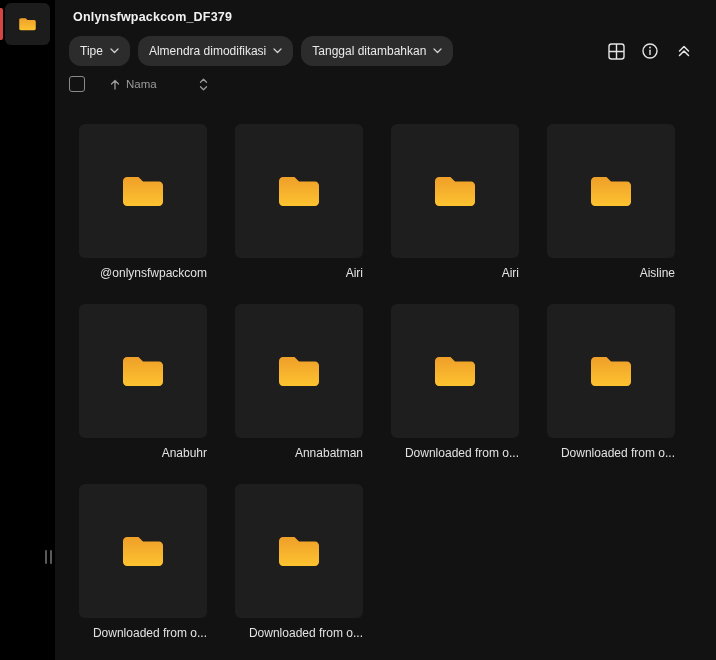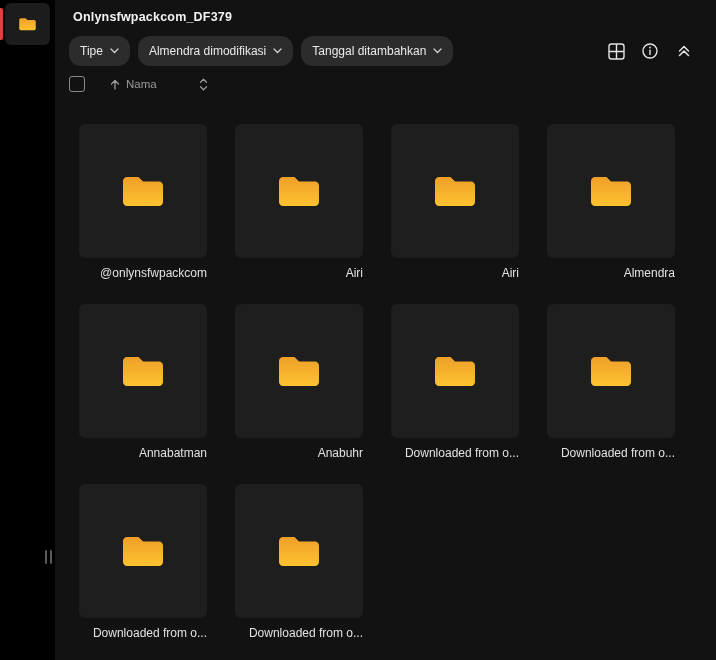--- a/index.html
+++ b/index.html
@@ -177,63 +177,63 @@
     <div class="card">
       <span>
         <svg width="46" height="38" viewBox="0 0 46 38">
           <path fill="url(#fg)" d="M3 9 C3 6.8 4.8 5 7 5 h11.5 l4.5 4.5 H39 c2.2 0 4 1.8 4 4 V30 c0 2.2 -1.8 4 -4 4 H7 c-2.2 0 -4 -1.8 -4 -4 Z"></path>
         </svg>
       </span>
     </div>
     <div class="flabel">Airi</div>
   </div>
 
-
-  <div class="cell">
-    <div class="card">
-      <span>
-        <svg width="46" height="38" viewBox="0 0 46 38">
-          <path fill="url(#fg)" d="M3 9 C3 6.8 4.8 5 7 5 h11.5 l4.5 4.5 H39 c2.2 0 4 1.8 4 4 V30 c0 2.2 -1.8 4 -4 4 H7 c-2.2 0 -4 -1.8 -4 -4 Z"></path>
-        </svg>
-      </span>
-    </div>
-    <div class="flabel">Almendra</div>
-  </div>
-
+  <div class="cell">
+    <div class="card">
+      <span>
+        <svg width="46" height="38" viewBox="0 0 46 38">
+          <path fill="url(#fg)" d="M3 9 C3 6.8 4.8 5 7 5 h11.5 l4.5 4.5 H39 c2.2 0 4 1.8 4 4 V30 c0 2.2 -1.8 4 -4 4 H7 c-2.2 0 -4 -1.8 -4 -4 Z"></path>
+        </svg>
+      </span>
+    </div>
+    <div class="flabel">Aisline</div>
+  </div>
+
+
+
+  <div class="cell">
+    <div class="card">
+      <span>
+        <svg width="46" height="38" viewBox="0 0 46 38">
+          <path fill="url(#fg)" d="M3 9 C3 6.8 4.8 5 7 5 h11.5 l4.5 4.5 H39 c2.2 0 4 1.8 4 4 V30 c0 2.2 -1.8 4 -4 4 H7 c-2.2 0 -4 -1.8 -4 -4 Z"></path>
+        </svg>
+      </span>
+    </div>
+    <div class="flabel">Anabuhr</div>
+  </div>
 
   <div class="cell">
     <div class="card">
       <span>
         <svg width="46" height="38" viewBox="0 0 46 38">
           <path fill="url(#fg)" d="M3 9 C3 6.8 4.8 5 7 5 h11.5 l4.5 4.5 H39 c2.2 0 4 1.8 4 4 V30 c0 2.2 -1.8 4 -4 4 H7 c-2.2 0 -4 -1.8 -4 -4 Z"></path>
         </svg>
       </span>
     </div>
     <div class="flabel">Annabatman</div>
   </div>
 
   <div class="cell">
     <div class="card">
       <span>
         <svg width="46" height="38" viewBox="0 0 46 38">
           <path fill="url(#fg)" d="M3 9 C3 6.8 4.8 5 7 5 h11.5 l4.5 4.5 H39 c2.2 0 4 1.8 4 4 V30 c0 2.2 -1.8 4 -4 4 H7 c-2.2 0 -4 -1.8 -4 -4 Z"></path>
         </svg>
       </span>
     </div>
-    <div class="flabel">Anabuhr</div>
-  </div>
-
-  <div class="cell">
-    <div class="card">
-      <span>
-        <svg width="46" height="38" viewBox="0 0 46 38">
-          <path fill="url(#fg)" d="M3 9 C3 6.8 4.8 5 7 5 h11.5 l4.5 4.5 H39 c2.2 0 4 1.8 4 4 V30 c0 2.2 -1.8 4 -4 4 H7 c-2.2 0 -4 -1.8 -4 -4 Z"></path>
-        </svg>
-      </span>
-    </div>
     <div class="flabel">Downloaded from o...</div>
   </div>
 
   <div class="cell">
     <div class="card">
       <span>
         <svg width="46" height="38" viewBox="0 0 46 38">
           <path fill="url(#fg)" d="M3 9 C3 6.8 4.8 5 7 5 h11.5 l4.5 4.5 H39 c2.2 0 4 1.8 4 4 V30 c0 2.2 -1.8 4 -4 4 H7 c-2.2 0 -4 -1.8 -4 -4 Z"></path>
         </svg>
       </span>

